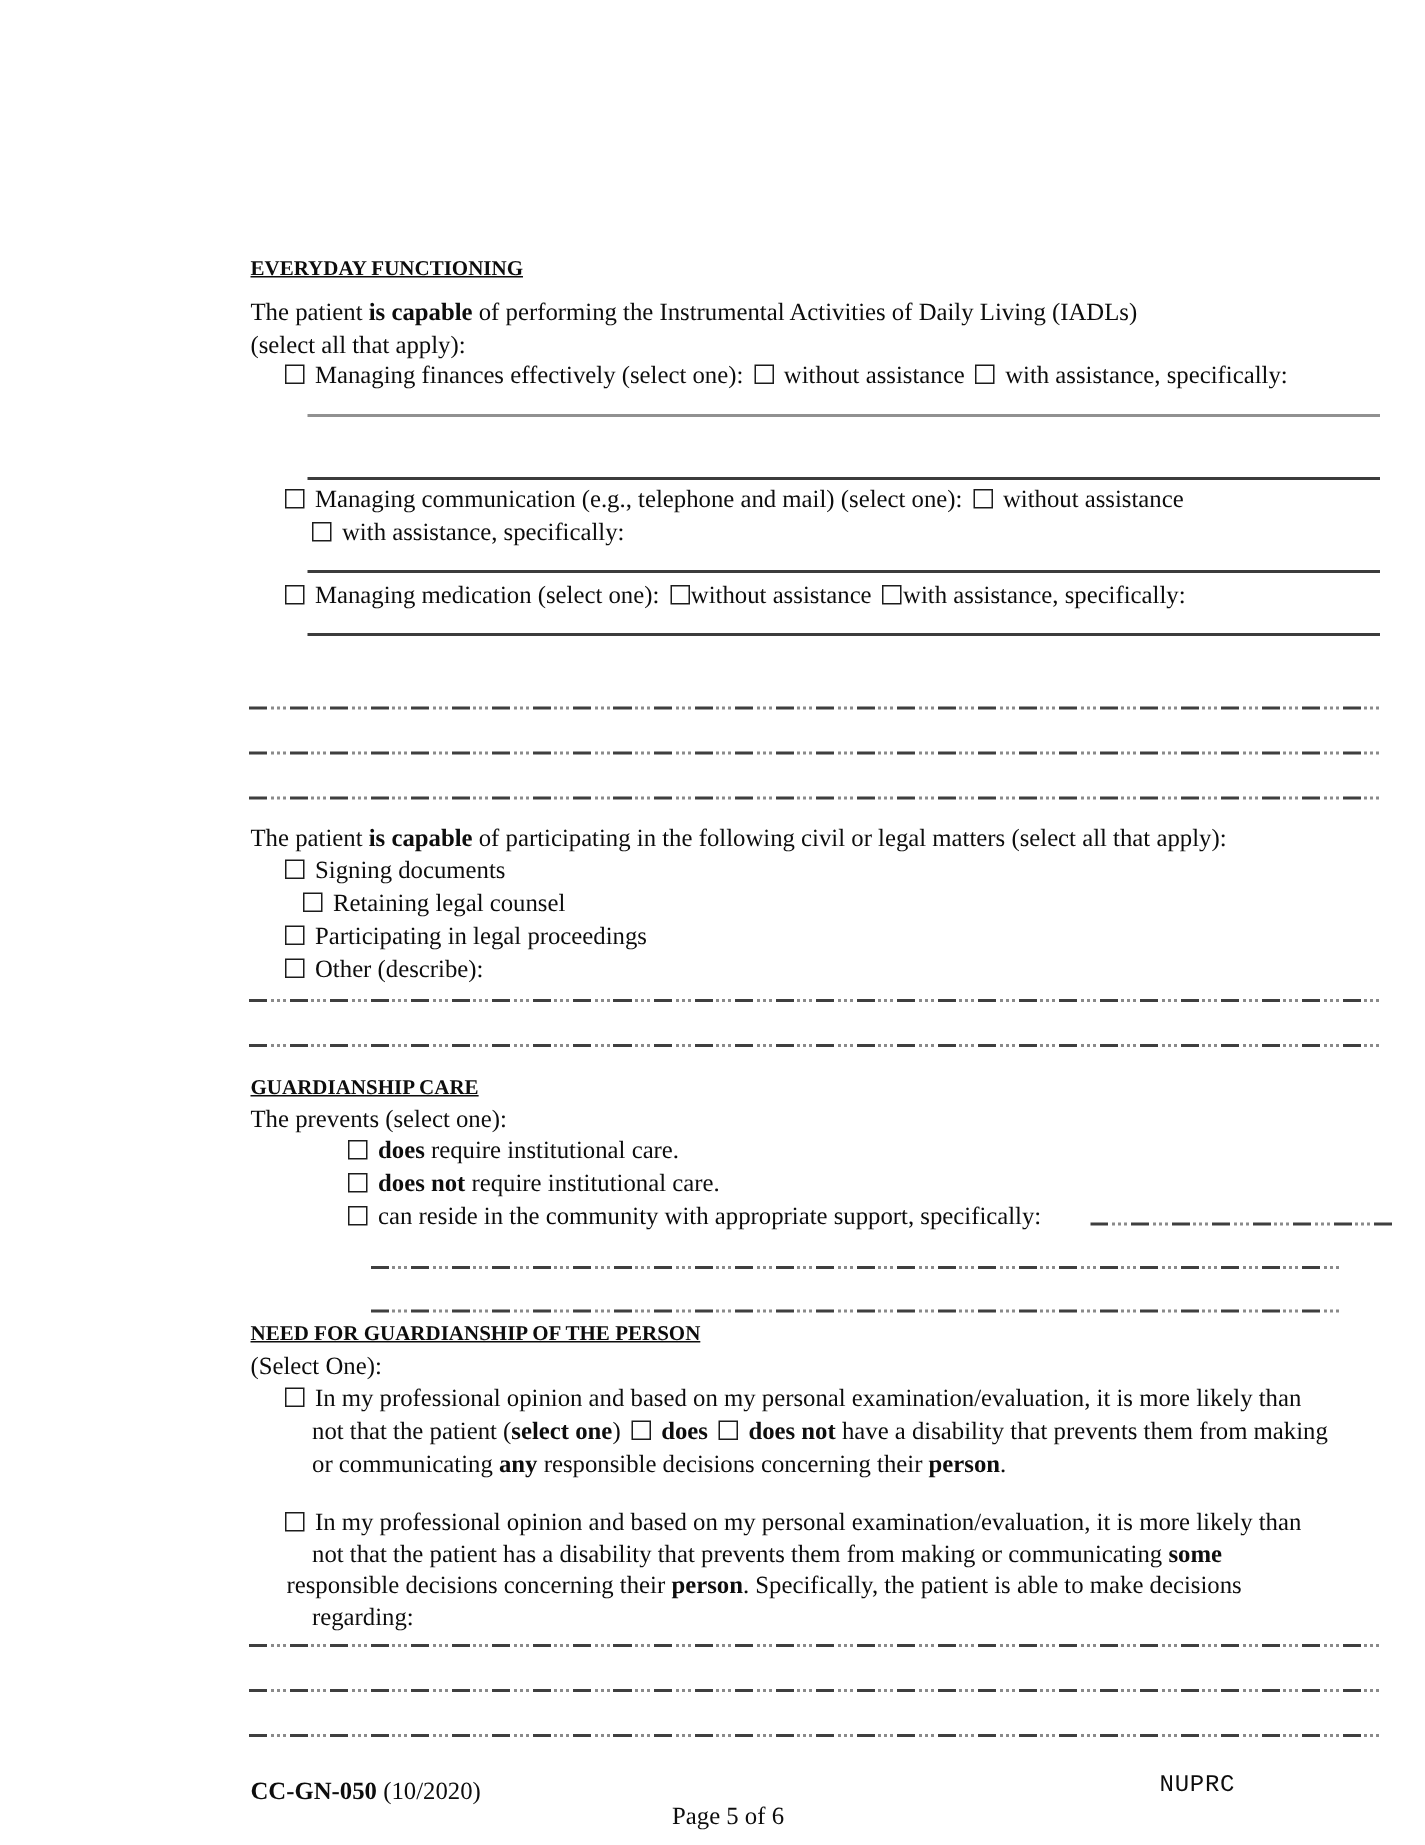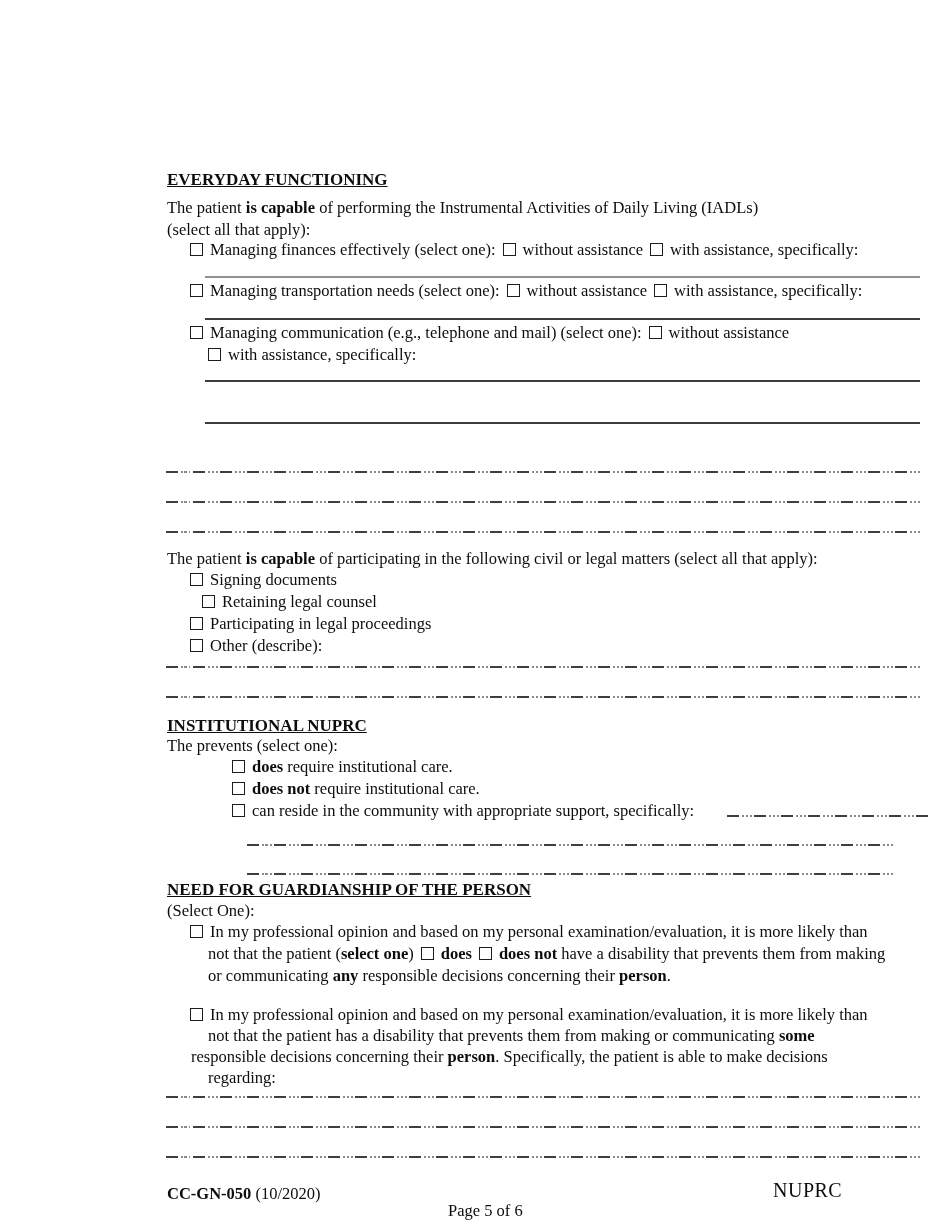--- a/index.html
+++ b/index.html
@@ -7,21 +7,21 @@
     position:relative;
     width:950px;height:1230px;
     background:#ffffff;
     font-family:"Liberation Serif", serif;
     font-size:16.5px;
     line-height:21px;
     color:#0d0d0d;
     overflow:hidden;
   }
   .ln{position:absolute;white-space:nowrap;}
-  .h{font-weight:bold;text-decoration:underline;font-size:17px;text-align:center;}
+  .h{font-weight:bold;text-decoration:underline;font-size:14px;text-align:center;}
   .b{font-weight:bold;}
   .cb{
     display:inline-block;
     width:11px;height:11px;
     border:1.2px solid #1c1c1c;
     background:#fff;
     vertical-align:-1px;
     margin-right:7px;
   }
   .cb.mid{margin-left:7px;margin-right:7px;}
@@ -33,52 +33,52 @@
     background:repeating-linear-gradient(90deg,
       #3f3f3f 0px, #3f3f3f 12px,
       transparent 12px, transparent 14.5px,
       #8a8a8a 14.5px, #8a8a8a 16.5px,
       transparent 16.5px, transparent 18.5px,
       #8a8a8a 18.5px, #8a8a8a 20.5px,
       transparent 20.5px, transparent 22.5px,
       #8a8a8a 22.5px, #8a8a8a 24.5px,
       transparent 24.5px, transparent 27px);
   }
-  .footer-org{font-family:Liberation Serif, serif;font-size:20px;letter-spacing:0.5px;}
+  .footer-org{font-family:Liberation Mono, monospace;font-size:16px;letter-spacing:0.5px;}
 </style>
 </head>
 <body>
 
 <div class="page">
 
   <div class="ln h" style="left:167px;top:169px;">EVERYDAY FUNCTIONING</div>
 
   <div class="ln" style="left:167px;top:197px;">
     <span>The patient </span><span class="b">is capable</span><span> of performing the Instrumental Activities of Daily Living (IADLs)</span>
   </div>
   <div class="ln" style="left:167px;top:219px;">(select all that apply):</div>
 
   <div class="ln" style="left:190px;top:239px;">
     <span class="cb"></span><span>Managing finances effectively (select one):</span><span class="cb mid"></span><span>without assistance</span><span class="cb mid"></span><span>with assistance, specifically:</span>
   </div>
   <div class="rule solid-gray" style="left:205px;top:276px;width:715px;"></div>
 
-  <div class="ln" style="left:190px;top:280px;">
-    <span class="cb"></span><span>Managing transportation needs (select one):</span><span class="cb mid"></span><span>without assistance</span><span class="cb mid"></span><span>with assistance, specifically:</span>
-  </div>
   <div class="rule solid-dark" style="left:205px;top:318px;width:715px;"></div>
 
   <div class="ln" style="left:190px;top:322px;">
     <span class="cb"></span><span>Managing communication (e.g., telephone and mail) (select one):</span><span class="cb mid"></span><span>without assistance</span>
   </div>
   <div class="ln" style="left:208px;top:344px;">
     <span class="cb"></span><span>with assistance, specifically:</span>
   </div>
   <div class="rule solid-dark" style="left:205px;top:380px;width:715px;"></div>
 
+  <div class="ln" style="left:190px;top:386px;">
+    <span class="cb"></span><span>Managing medication (select one):</span><span class="cb tight"></span><span>without assistance</span><span class="cb tight"></span><span>with assistance, specifically:</span>
+  </div>
   <div class="rule solid-dark" style="left:205px;top:422px;width:715px;"></div>
 
   <div class="rule dashdot" style="left:166px;top:471px;width:756px;"></div>
   <div class="rule dashdot" style="left:166px;top:501px;width:756px;"></div>
   <div class="rule dashdot" style="left:166px;top:531px;width:756px;"></div>
 
   <div class="ln" style="left:167px;top:548px;">
     <span>The patient </span><span class="b">is capable</span><span> of participating in the following civil or legal matters (select all that apply):</span>
   </div>
   <div class="ln" style="left:190px;top:569px;">
@@ -89,21 +89,21 @@
   </div>
   <div class="ln" style="left:190px;top:613px;">
     <span class="cb"></span><span>Participating in legal proceedings</span>
   </div>
   <div class="ln" style="left:190px;top:635px;">
     <span class="cb"></span><span>Other (describe):</span>
   </div>
   <div class="rule dashdot" style="left:166px;top:666px;width:756px;"></div>
   <div class="rule dashdot" style="left:166px;top:696px;width:756px;"></div>
 
-  <div class="ln h" style="left:167px;top:715px;">INSTITUTIONAL NUPRC</div>
+  <div class="ln h" style="left:167px;top:715px;">GUARDIANSHIP CARE</div>
   <div class="ln" style="left:167px;top:735px;">The prevents (select one):</div>
   <div class="ln" style="left:232px;top:756px;">
     <span class="cb"></span><span class="b">does</span><span> require institutional care.</span>
   </div>
   <div class="ln" style="left:232px;top:800px;">
     <span class="cb"></span><span>can reside in the community with appropriate support, specifically:</span>
   </div>
   <div class="ln" style="left:232px;top:778px;">
     <span class="cb"></span><span class="b">does not</span><span> require institutional care.</span>
   </div>

